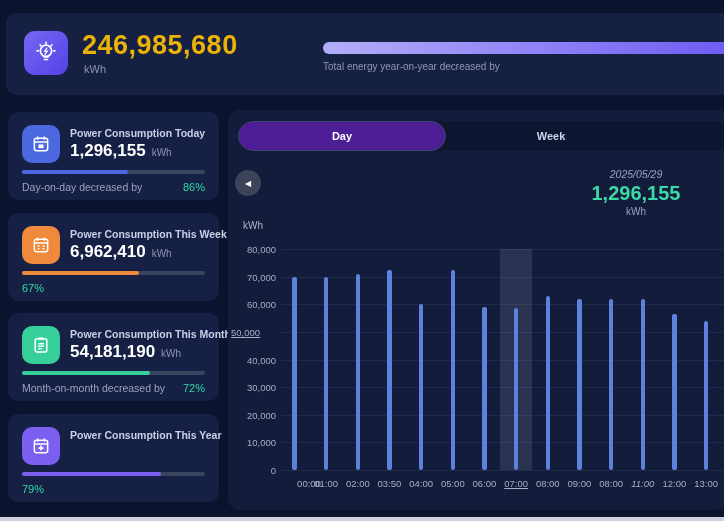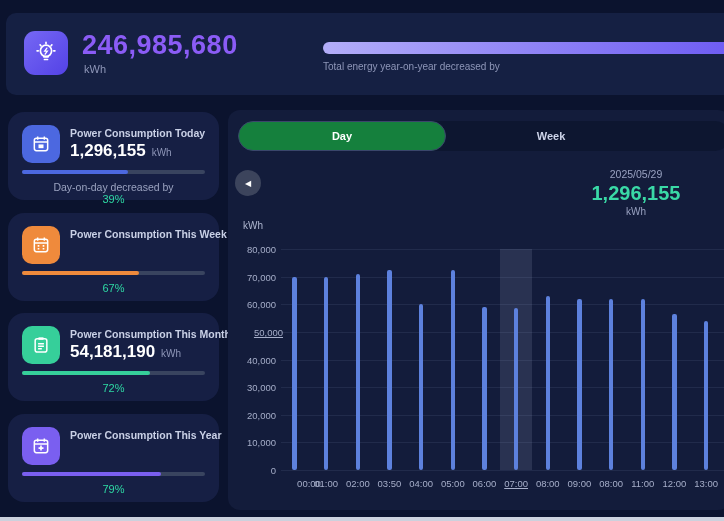--- a/index.html
+++ b/index.html
@@ -8,51 +8,51 @@
     background:#0b132e;
     font-family:"Liberation Sans", sans-serif;
     -webkit-font-smoothing:antialiased;
   }
   .abs{position:absolute;}
 
   
   .header-card{left:6px;top:13px;width:730px;height:82px;background:#152043;border-radius:10px;}
   .header-icon{left:24px;top:31px;width:44px;height:44px;border-radius:11px;
     background:linear-gradient(135deg,#7668f4,#5342e6);display:flex;align-items:center;justify-content:center;}
-  .header-value{left:82px;top:30px;font-size:27px;font-weight:bold;color:#8b5cf6;letter-spacing:.5px;}
+  .header-value{left:82px;top:30px;font-size:27px;font-weight:bold;color:#eab308;letter-spacing:.5px;}
   .header-unit{left:84px;top:63px;font-size:11px;color:#8e96b8;}
   .header-progress{left:323px;top:42px;width:407px;height:12px;border-radius:6px 0 0 6px;
     background:linear-gradient(90deg,#b3aef9,#6e5cf3);}
   .header-caption{left:323px;top:61px;font-size:10px;color:#8e96b8;}
 
   
-  .card{left:8px;width:211px;height:88px;background:#161f44;border-radius:16px;}
+  .card{left:8px;width:211px;height:88px;background:#161f44;border-radius:10px;}
   .card .c-icon{left:14px;top:13px;width:38px;height:38px;border-radius:10px;
     display:flex;align-items:center;justify-content:center;}
   .card .c-title{left:62px;top:15px;font-size:10.5px;font-weight:600;color:#c9d0e6;white-space:nowrap;}
   .card .c-value{left:62px;top:29px;font-size:17px;font-weight:bold;color:#ffffff;white-space:nowrap;}
   .card .c-unit{font-size:10px;font-weight:normal;color:#8e96b8;margin-left:6px;}
   .card .c-track{left:14px;top:58px;width:183px;height:4px;border-radius:2px;background:#39445f;}
   .card .c-fill{height:4px;border-radius:2px;}
-  .card .c-bottom{left:14px;top:69px;width:183px;display:flex;justify-content:space-between;align-items:center;flex-direction:column;}
+  .card .c-bottom{left:14px;top:69px;width:183px;display:flex;justify-content:space-between;align-items:center;}
   .card .c-caption{font-size:10.5px;color:#9aa2bf;}
   .card .c-pct{font-size:11px;color:#2ed9a4;}
 
   
   .chart-panel{left:228px;top:110px;width:502px;height:400px;background:#131c3b;border-radius:12px;}
   .tabbar{left:238px;top:121px;width:492px;height:30px;background:#0d1630;border-radius:17px;}
-  .tab-day{left:238px;top:121px;width:208px;height:30px;background:#15803d;border:1px solid #3a466b;
+  .tab-day{left:238px;top:121px;width:208px;height:30px;background:#4c1d95;border:1px solid #3a466b;
     box-sizing:border-box;border-radius:17px;display:flex;align-items:center;justify-content:center;
     font-size:11px;font-weight:bold;color:#ffffff;cursor:pointer;}
   .tab-week{left:446px;top:121px;width:210px;height:30px;display:flex;align-items:center;justify-content:center;
     font-size:11px;font-weight:600;color:#ccd3e8;cursor:pointer;}
   .back-btn{left:235px;top:170px;width:26px;height:26px;border-radius:50%;background:#3c445c;
     display:flex;align-items:center;justify-content:center;color:#ffffff;font-size:8px;cursor:pointer;}
   .sel-info{left:560px;top:168px;width:152px;text-align:center;}
-  .sel-date{font-size:10.5px;color:#98a1c0;}
+  .sel-date{font-size:10.5px;color:#98a1c0;font-style:italic;}
   .sel-value{font-size:20px;font-weight:bold;color:#3ad9a6;margin-top:2px;}
   .sel-unit{font-size:10px;color:#98a1c0;margin-top:1px;}
   .axis-unit{left:243px;top:220px;font-size:10px;color:#aeb6cf;}
 
   .gridline{position:absolute;height:1px;background:rgba(160,175,215,0.10);}
   .ytick{position:absolute;width:46px;text-align:right;font-size:9.5px;color:#a6aec9;}
   .xtick{position:absolute;width:40px;text-align:center;font-size:9.5px;color:#a6aec9;}
   .bar{position:absolute;width:4.5px;border-radius:2px;cursor:pointer;}
   .hl-band{position:absolute;background:rgba(190,200,230,0.13);}
 
@@ -83,33 +83,34 @@
         <rect x="9" y="12.5" width="6" height="4.5" fill="#ffffff" stroke="none"></rect>
     </svg>
   </div>
   <div class="abs c-title">Power Consumption Today</div>
   <div class="abs c-value"><span>1,296,155</span><span class="c-unit">kWh</span></div>
   <div class="abs c-track">
     <div class="c-fill" style="width: 58%; background: rgb(76, 104, 224);"></div>
   </div>
   <div class="abs c-bottom">
     <span class="c-caption">Day-on-day decreased by</span>
-    <span class="c-pct">39%</span>
+    <span class="c-pct">86%</span>
   </div>
 </div>
 
 <div class="abs card" style="top:213px">
   <div class="abs c-icon" style="background: rgb(239, 138, 60);">
     <svg width="20" height="20" viewBox="0 0 24 24" fill="none" stroke="#ffffff" stroke-width="1.8">
       <rect x="4" y="5" width="16" height="15" rx="2.5"></rect>
         <path d="M8 3v4M16 3v4M4 9.5h16"></path>
         <path d="M8 13h2M14 13h2M8 16.5h2M14 16.5h2" stroke-width="2"></path>
     </svg>
   </div>
   <div class="abs c-title">Power Consumption This Week</div>
+  <div class="abs c-value"><span>6,962,410</span><span class="c-unit">kWh</span></div>
   <div class="abs c-track">
     <div class="c-fill" style="width: 64%; background: rgb(239, 138, 60);"></div>
   </div>
   <div class="abs c-bottom">
     <span class="c-pct">67%</span>
   </div>
 </div>
 
 <div class="abs card" style="top:313px">
   <div class="abs c-icon" style="background: rgb(54, 207, 154);">
@@ -118,20 +119,21 @@
         <path d="M9 2.8h6v3H9z" fill="#ffffff" stroke="none"></path>
         <path d="M8.5 10.5h7M8.5 13.5h7M8.5 16.5h4.5"></path>
     </svg>
   </div>
   <div class="abs c-title">Power Consumption This Month</div>
   <div class="abs c-value"><span>54,181,190</span><span class="c-unit">kWh</span></div>
   <div class="abs c-track">
     <div class="c-fill" style="width: 70%; background: rgb(54, 207, 154);"></div>
   </div>
   <div class="abs c-bottom">
+    <span class="c-caption">Month-on-month decreased by</span>
     <span class="c-pct">72%</span>
   </div>
 </div>
 
 <div class="abs card" style="top:414px">
   <div class="abs c-icon" style="background: rgb(122, 95, 240);">
     <svg width="20" height="20" viewBox="0 0 24 24" fill="none" stroke="#ffffff" stroke-width="1.8">
       <rect x="4" y="5" width="16" height="15" rx="2.5"></rect>
         <path d="M8 3v4M16 3v4M4 9.5h16"></path>
         <path d="M12 11.5v6M9 14.5h6" stroke-width="2"></path>
@@ -167,21 +169,21 @@
     <div class="ytick" style="left: 230px; top: 465px;">0</div>
     <div class="gridline" style="left: 281px; top: 442.375px; width: 443px;"></div>
     <div class="ytick" style="left: 230px; top: 437.375px;">10,000</div>
     <div class="gridline" style="left: 281px; top: 414.75px; width: 443px;"></div>
     <div class="ytick" style="left: 230px; top: 409.75px;">20,000</div>
     <div class="gridline" style="left: 281px; top: 387.125px; width: 443px;"></div>
     <div class="ytick" style="left: 230px; top: 382.125px;">30,000</div>
     <div class="gridline" style="left: 281px; top: 359.5px; width: 443px;"></div>
     <div class="ytick" style="left: 230px; top: 354.5px;">40,000</div>
     <div class="gridline" style="left: 281px; top: 331.875px; width: 443px;"></div>
-    <div class="ytick" style="left: 237px; top: 326.875px; text-decoration: underline;">50,000</div>
+    <div class="ytick" style="left: 214px; top: 326.875px; text-decoration: underline;">50,000</div>
     <div class="gridline" style="left: 281px; top: 304.25px; width: 443px;"></div>
     <div class="ytick" style="left: 230px; top: 299.25px;">60,000</div>
     <div class="gridline" style="left: 281px; top: 276.625px; width: 443px;"></div>
     <div class="ytick" style="left: 230px; top: 271.625px;">70,000</div>
     <div class="gridline" style="left: 281px; top: 249px; width: 443px;"></div>
     <div class="ytick" style="left: 230px; top: 244px;">80,000</div>
     <div class="hl-band" style="left: 500.29px; top: 249px; width: 31.66px; height: 221px;"></div>
     <div class="bar" style="left: 292.25px; top: 276.625px; height: 193.375px; background: rgb(93, 129, 221);"></div>
     <div class="xtick" style="left: 289px; top: 478px;">00:00</div>
     <div class="bar" style="left: 323.91px; top: 276.625px; height: 193.375px; background: rgb(93, 129, 221);"></div>
@@ -198,20 +200,20 @@
     <div class="xtick" style="left: 464.46px; top: 478px;">06:00</div>
     <div class="bar" style="left: 513.87px; top: 308.394px; height: 161.606px; background: rgb(93, 129, 221);"></div>
     <div class="xtick" style="left: 496.12px; top: 478px; text-decoration: underline;">07:00</div>
     <div class="bar" style="left: 545.53px; top: 295.962px; height: 174.037px; background: rgb(93, 129, 221);"></div>
     <div class="xtick" style="left: 527.78px; top: 478px;">08:00</div>
     <div class="bar" style="left: 577.19px; top: 298.725px; height: 171.275px; background: rgb(93, 129, 221);"></div>
     <div class="xtick" style="left: 559.44px; top: 478px;">09:00</div>
     <div class="bar" style="left: 608.85px; top: 298.725px; height: 171.275px; background: rgb(93, 129, 221);"></div>
     <div class="xtick" style="left: 591.1px; top: 478px;">08:00</div>
     <div class="bar" style="left: 640.51px; top: 298.725px; height: 171.275px; background: rgb(93, 129, 221);"></div>
-    <div class="xtick" style="left: 622.76px; top: 478px;">11:00</div>
+    <div class="xtick" style="left: 622.76px; top: 478px; font-style: italic;">11:00</div>
     <div class="bar" style="left: 672.17px; top: 313.919px; height: 156.081px; background: rgb(93, 129, 221);"></div>
     <div class="xtick" style="left: 654.42px; top: 478px;">12:00</div>
     <div class="bar" style="left: 703.83px; top: 320.825px; height: 149.175px; background: rgb(93, 129, 221);"></div>
     <div class="xtick" style="left: 686.08px; top: 478px;">13:00</div>
   </div>
 
 <div class="abs bottom-strip"></div>
 
 </body></html>

